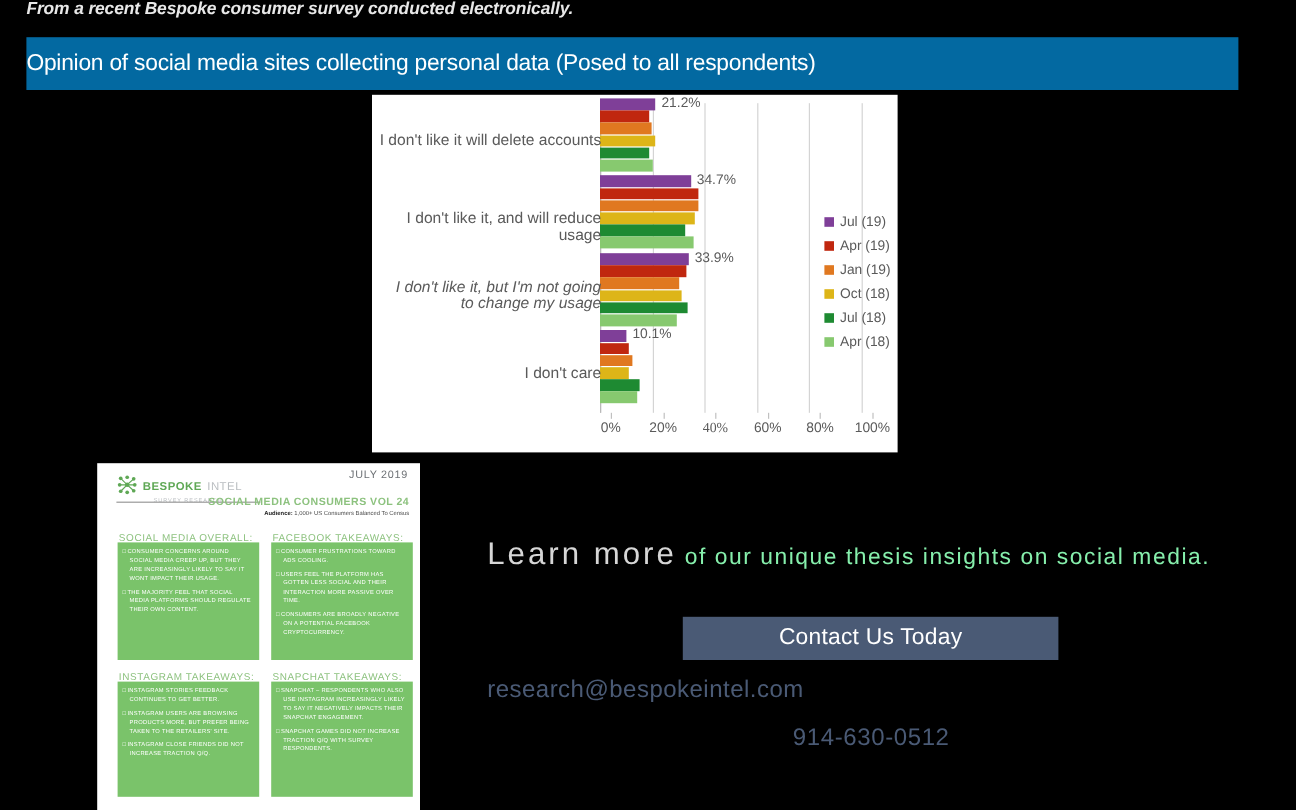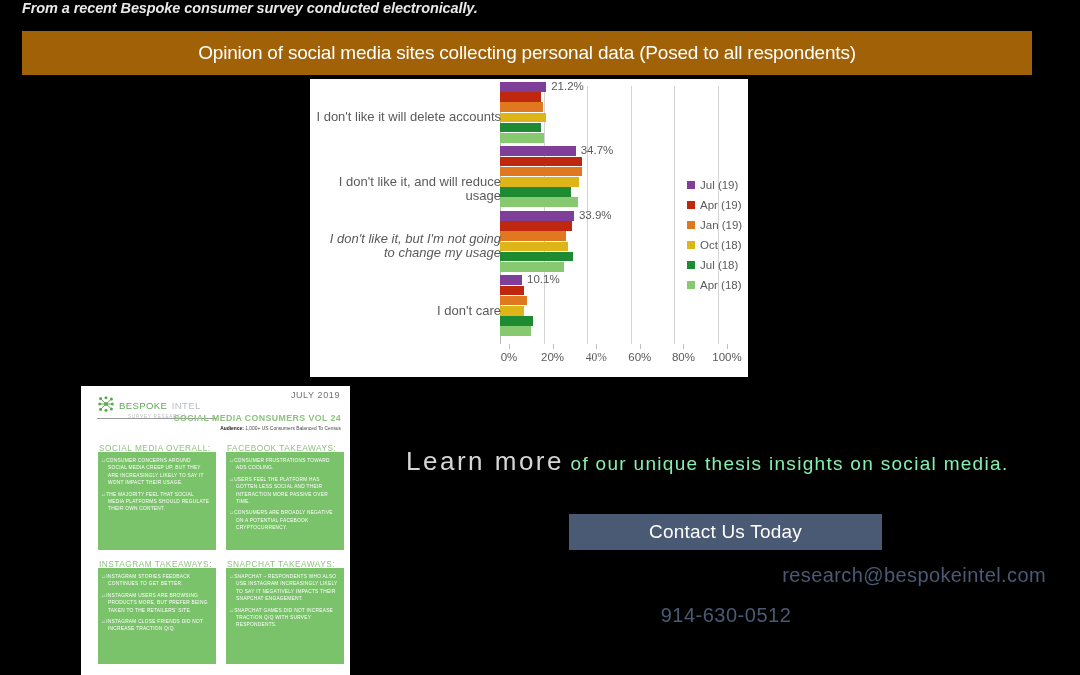--- a/index.html
+++ b/index.html
@@ -31,24 +31,23 @@
     white-space: nowrap;
   }
 
   
   #title-banner {
     position: absolute;
     left: 22px;
     top: 31px;
     width: 1010px;
     height: 44px;
-    background: #a16207;
+    background: #0369a1;
     display: flex;
     align-items: center;
-    justify-content: center;
   }
   #title-banner .title-text {
     color: #ffffff;
     font-size: 19px;
     letter-spacing: -0.2px;
     white-space: nowrap;
   }
 
   
   #chart-panel {
@@ -169,21 +168,21 @@
   }
   #logo-text {
     position: absolute;
     left: 22px;
     top: 1px;
   }
   .logo-bespoke {
     font-size: 9.5px;
     letter-spacing: 0.4px;
     color: #5fa855;
-    font-weight: normal;
+    font-weight: bold;
   }
   .logo-intel {
     font-size: 9.5px;
     letter-spacing: 0.4px;
     color: #b9bdc0;
   }
   .logo-sub {
     font-size: 4.6px;
     letter-spacing: 0.8px;
     color: #b9bdc0;
@@ -289,21 +288,21 @@
   #contact-button .btn-text {
     color: #ffffff;
     font-size: 19px;
     letter-spacing: 0.2px;
   }
   #contact-email {
     position: absolute;
     left: 406px;
     top: 564px;
     width: 640px;
-    text-align: right;
+    text-align: left;
     color: #4a5a75;
     font-size: 20px;
     letter-spacing: 0.4px;
   }
   #contact-phone {
     position: absolute;
     left: 406px;
     top: 604px;
     width: 640px;
     text-align: center;

